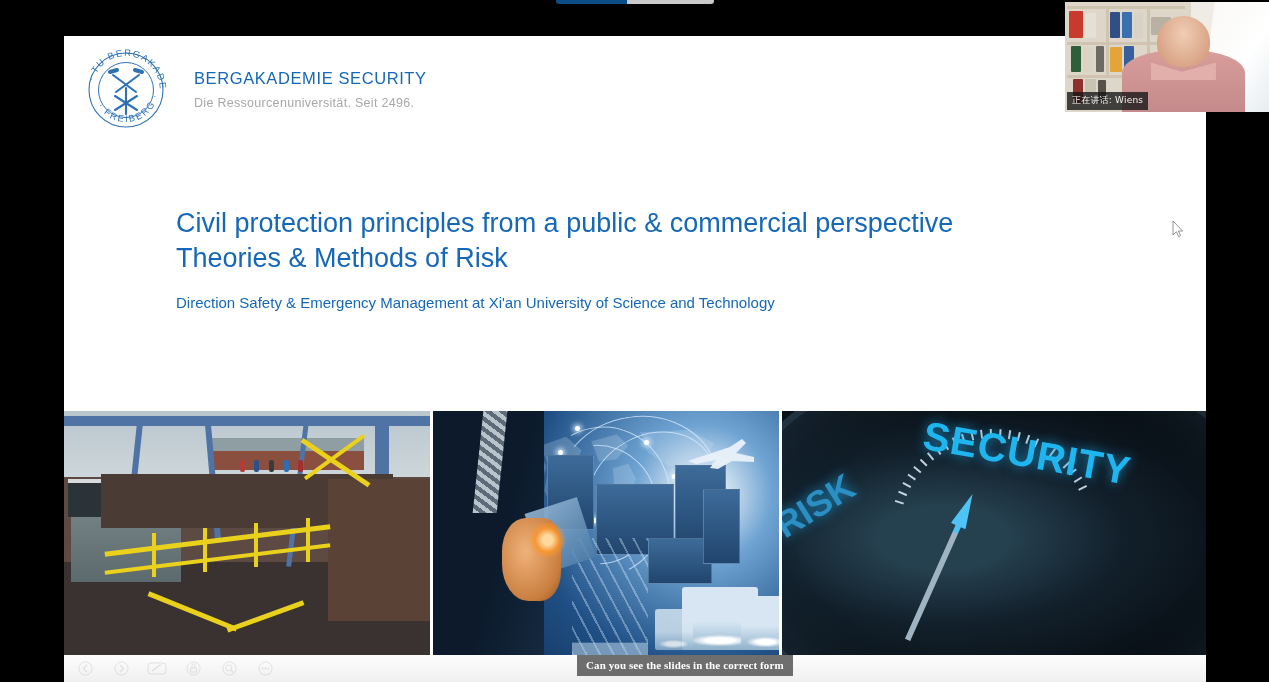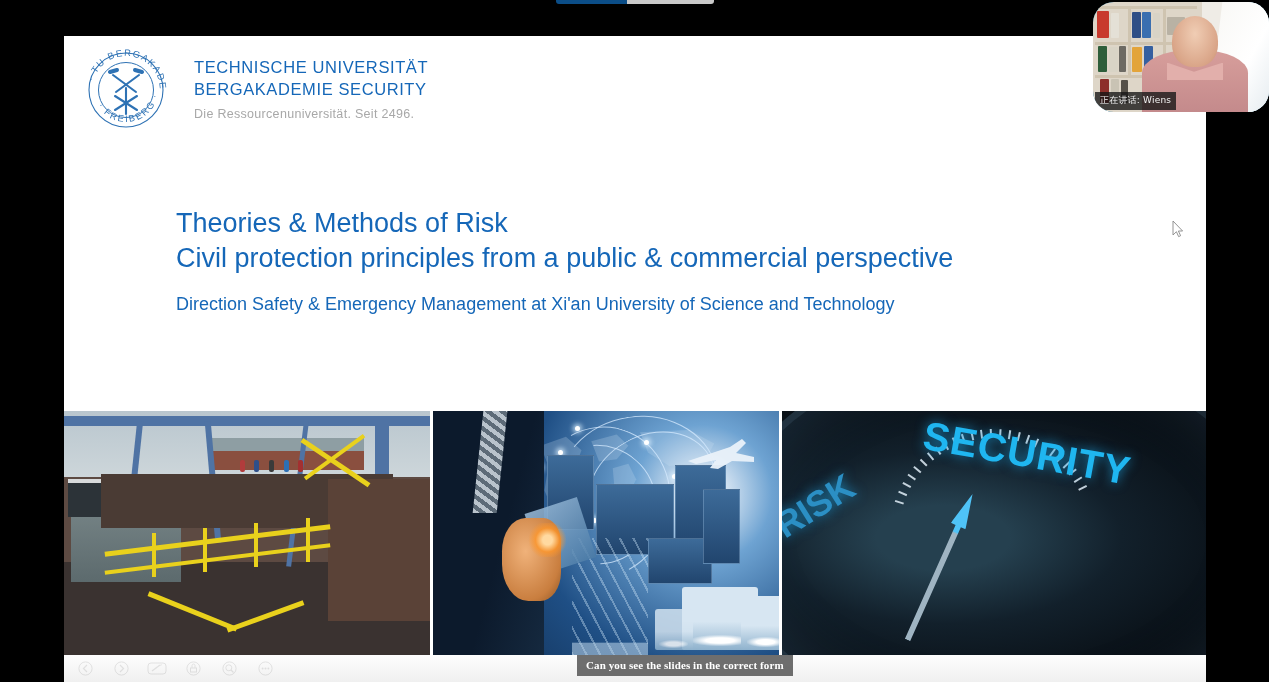--- a/index.html
+++ b/index.html
@@ -94,21 +94,21 @@
     white-space: nowrap;
   }
   #subtitle-author {
     color: #1567b8;
     font-size: 22px;
     margin-top: 22px;
     white-space: nowrap;
   }
   #subtitle-affiliation {
     color: #1567b8;
-    font-size: 18px;
+    font-size: 15px;
     margin-top: 19px;
     white-space: nowrap;
   }
 
   
   #image-strip {
     height: 244px;
     display: flex;
     background: #000;
     flex: none;
@@ -313,25 +313,24 @@
     display: flex; align-items: center; justify-content: center;
     opacity: .14;
   }
   .tool-btn svg { display:block; }
 
   
   #webcam {
     position: absolute;
     right: 0;
     top: 2px;
-    width: 176px;
+    width: 204px;
     height: 110px;
     overflow: hidden;
     background: #0369a1;
-    border-radius: 21px;
   }
   #wc-room {
     position:absolute; inset:0;
     background: linear-gradient(to right, #ded6c8 0 62%, #efece6 62% 78%, #fbfaf7 78% 100%);
   }
   #wc-window {
     position:absolute; right:0; top:0; width:34%; height:100%;
     background: linear-gradient(to bottom right, #f8f7f4, #ffffff 60%, #e6ecf0);
     clip-path: polygon(22% 0, 100% 0, 100% 100%, 0 100%);
   }
@@ -405,29 +404,28 @@
             <line x1="59" y1="31" x2="36" y2="48"></line>
             <path d="M30,28 L37,26" stroke-width="4"></path>
             <path d="M62,28 L55,26" stroke-width="4"></path>
             <line x1="46" y1="44" x2="46" y2="70"></line>
             <line x1="35" y1="52" x2="57" y2="66"></line>
             <line x1="57" y1="52" x2="35" y2="66"></line>
           </g>
         </svg>
       </div>
       <div id="logo-words">
-        <div class="logo-line">TECHNISCHE UNIVERSITÄT</div>
         <div class="logo-line">BERGAKADEMIE SECURITY</div>
         <div id="logo-tagline">Die Ressourcenuniversität. Seit 2496.</div>
       </div>
     </div>
 
     <div id="slide-text">
+      <div class="title-line">Civil protection principles from a public &amp; commercial perspective</div>
       <div class="title-line">Theories &amp; Methods of Risk</div>
-      <div class="title-line">Civil protection principles from a public &amp; commercial perspective</div>
       <div id="subtitle-affiliation">Direction Safety &amp; Emergency Management at Xi'an University of Science and Technology</div>
     </div>
   </div>
 
   <div id="image-strip">
 
     <div class="strip-img" id="img-lock">
       <div class="lock-sky"></div>
       <div class="lock-building"></div>
 

